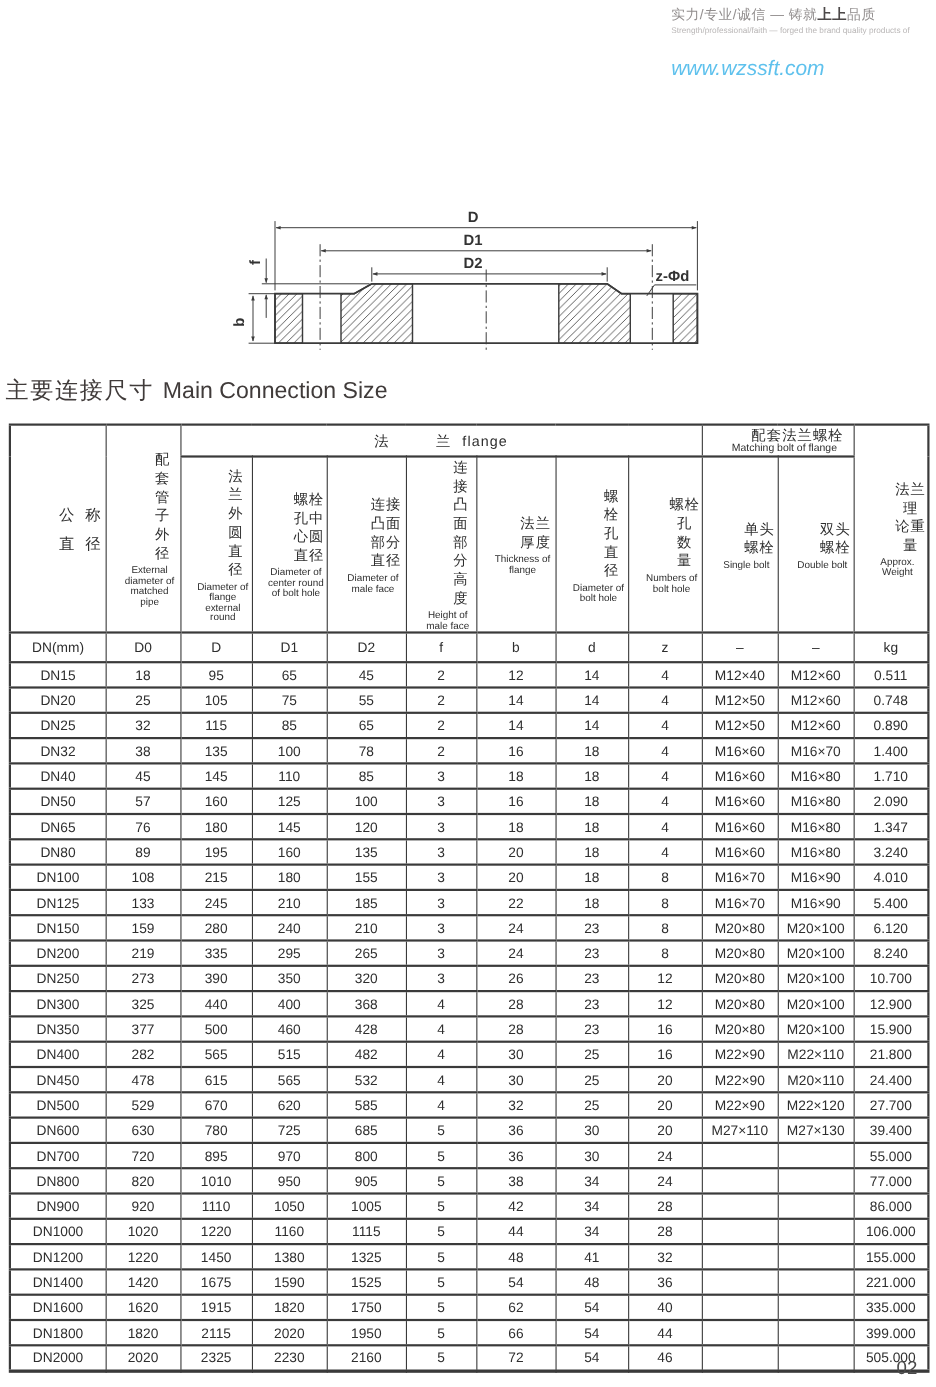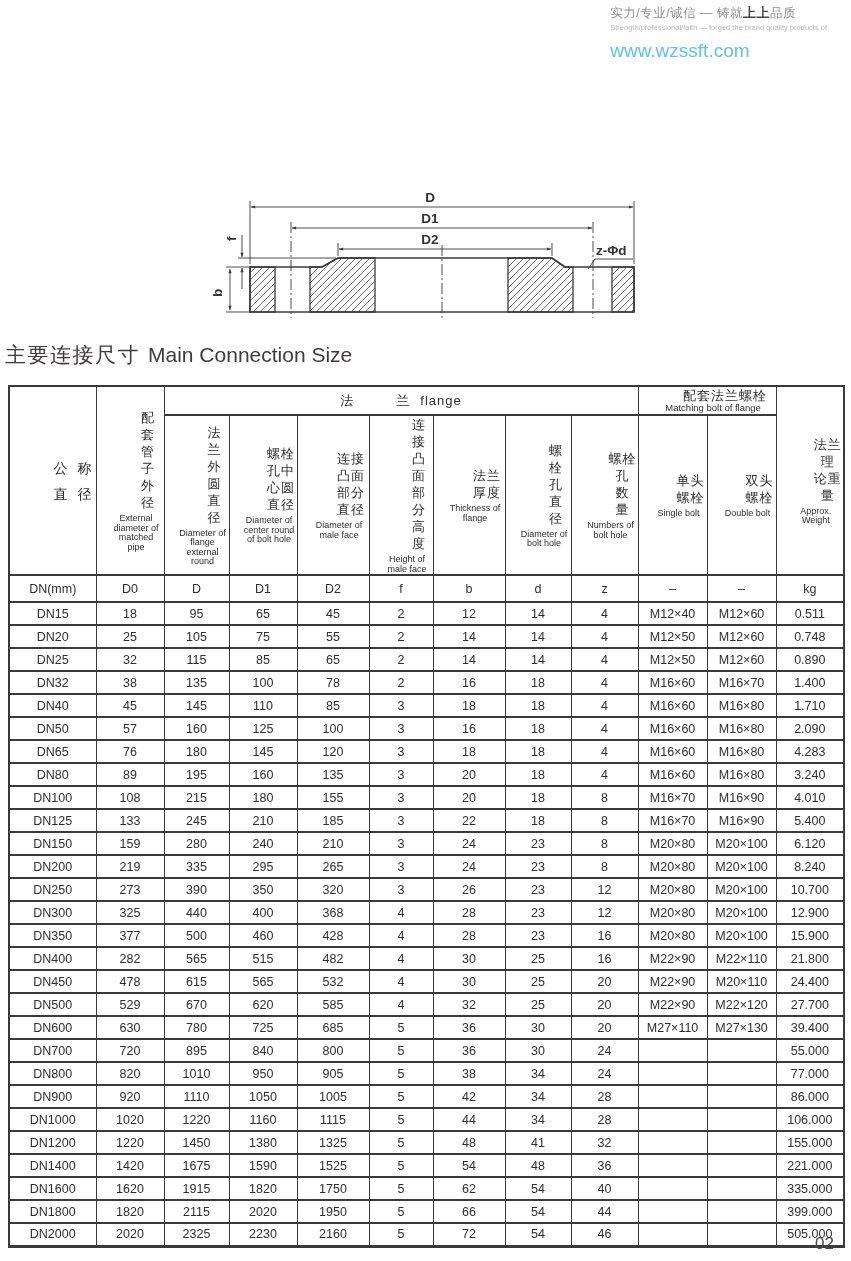--- a/index.html
+++ b/index.html
@@ -6,21 +6,21 @@
   .page {
     position:relative; width:851px; height:1261px; margin:0 auto;
     background:#ffffff; overflow:hidden;
     font-family:"Liberation Sans","DejaVu Sans",sans-serif;
   }
   
   .brand { position:absolute; top:4px; right:24px; }
   .brand-zh { font-size:12.5px; color:#918d8d; letter-spacing:.5px; white-space:nowrap; }
   .brand-zh .bold { color:#4c4848; font-weight:bold; font-size:13px; }
   .brand-en { font-size:7.5px; color:#b9b6b6; margin-top:1px; white-space:nowrap; }
-  .brand-site { font-size:19px; color:#5ec1ed; margin-top:8px; white-space:nowrap; }
+  .brand-site { font-size:19px; font-style:italic; color:#5ec1ed; margin-top:20px; white-space:nowrap; }
   
   .title { position:absolute; left:5px; top:36px; font-size:37px; color:#474241; letter-spacing:.5px; white-space:nowrap; }
   .subtitle { position:absolute; left:5px; top:84px; font-size:21px; color:#474241; letter-spacing:.5px; white-space:nowrap; }
   .section { position:absolute; left:5px; top:341px; font-size:21px; color:#403b3a; white-space:nowrap; }
   .section .zh { letter-spacing:1.5px; margin-right:8px; }
   
   .draw { position:absolute; left:205px; top:185px; width:460px; height:145px; }
   .draw svg { display:block; }
   
   .tablewrap { position:absolute; left:8px; top:385px; width:835px; }
@@ -311,21 +311,21 @@
             <td>76</td>
             <td>180</td>
             <td>145</td>
             <td>120</td>
             <td>3</td>
             <td>18</td>
             <td>18</td>
             <td>4</td>
             <td>M16×60</td>
             <td>M16×80</td>
-            <td>4.283</td>
+            <td>1.347</td>
           </tr>
           <tr>
             <td>DN80</td>
             <td>89</td>
             <td>195</td>
             <td>160</td>
             <td>135</td>
             <td>3</td>
             <td>20</td>
             <td>18</td>
@@ -485,21 +485,21 @@
             <td>30</td>
             <td>20</td>
             <td>M27×110</td>
             <td>M27×130</td>
             <td>39.400</td>
           </tr>
           <tr>
             <td>DN700</td>
             <td>720</td>
             <td>895</td>
-            <td>840</td>
+            <td>970</td>
             <td>800</td>
             <td>5</td>
             <td>36</td>
             <td>30</td>
             <td>24</td>
             <td></td>
             <td></td>
             <td>55.000</td>
           </tr>
           <tr>

